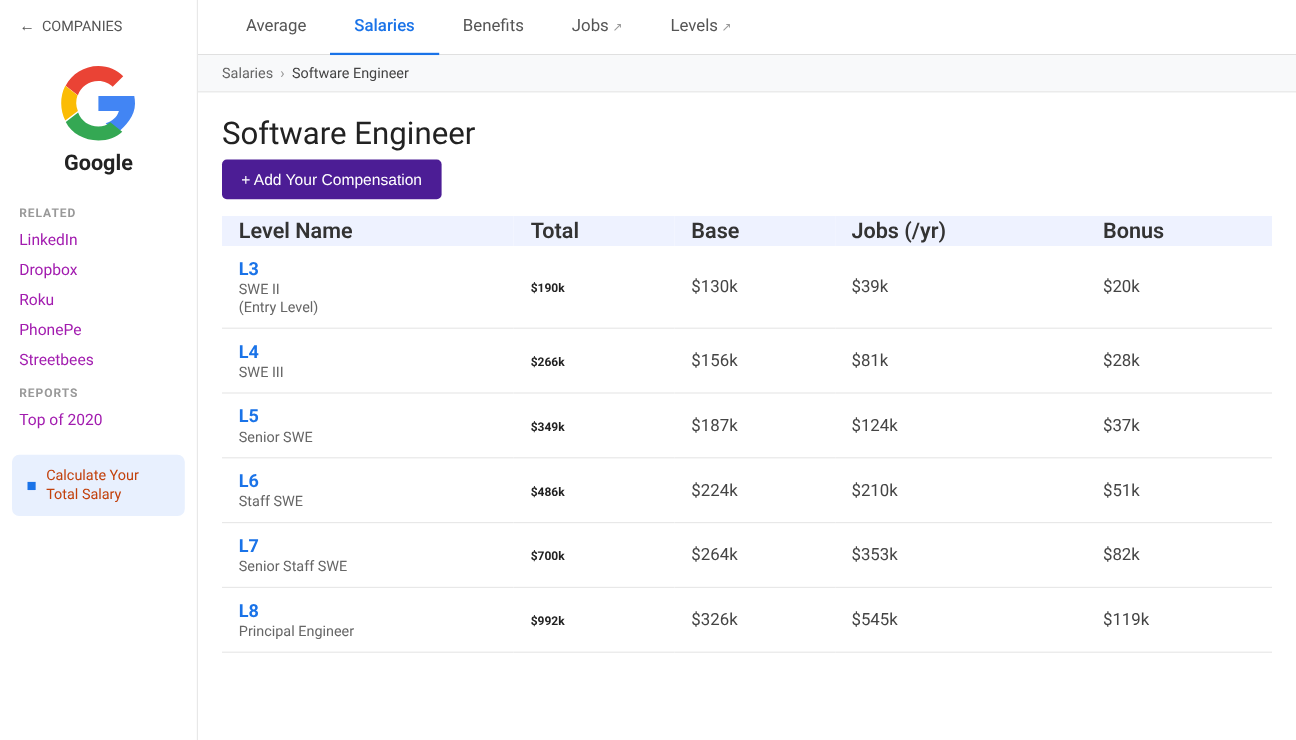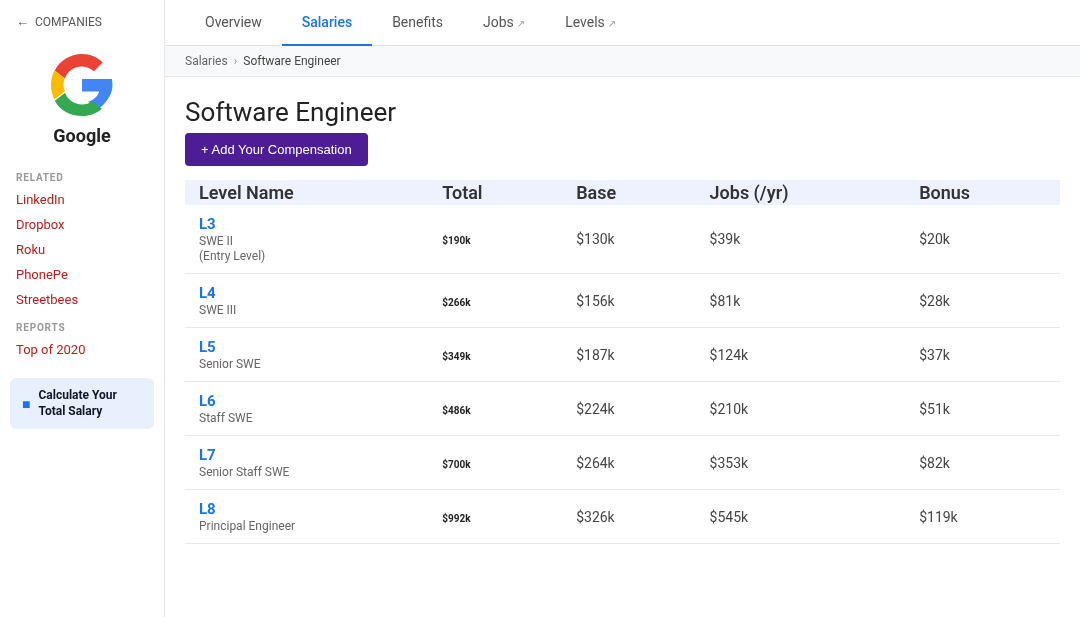--- a/index.html
+++ b/index.html
@@ -44,38 +44,38 @@
     .sidebar-section-label {
       font-size: 10px;
       font-weight: 700;
       color: #999;
       letter-spacing: 0.8px;
       padding: 10px 16px 4px;
       text-transform: uppercase;
     }
     .sidebar-link {
       font-size: 13px;
-      color: #b91c1c;
+      color: #a21caf;
       padding: 5px 16px;
       cursor: pointer;
       text-decoration: none;
       display: block;
     }
     .sidebar-cta {
       margin: 16px 10px 0;
       background: #e8f0fe;
       border-radius: 6px;
       padding: 10px 12px;
       display: flex;
       align-items: center;
       gap: 8px;
       cursor: pointer;
     }
     .sidebar-cta-icon { color: #1a73e8; font-size: 14px; }
-    .sidebar-cta-text { font-size: 12px; color: #0f172a; font-weight: 700; line-height: 1.3; }
+    .sidebar-cta-text { font-size: 12px; color: #c2410c; font-weight: 400; line-height: 1.3; }
 
     
     .main {
       flex: 1;
       display: flex;
       flex-direction: column;
       overflow: hidden;
     }
 
     
@@ -231,21 +231,21 @@
 
   <div class="sidebar-cta" style="background: #e8f0fe;">
     <span class="sidebar-cta-icon">■</span>
     <span class="sidebar-cta-text">Calculate Your Total Salary</span>
   </div>
 </div>
 
 <div class="main">
 
   <div class="tabs">
-    <div class="tab">Overview</div>
+    <div class="tab">Average</div>
     <div class="tab active">Salaries</div>
     <div class="tab">Benefits</div>
     <div class="tab">
       <span>Jobs</span><span class="ext-icon">↗</span>
     </div>
     <div class="tab">
       <span>Levels</span><span class="ext-icon">↗</span>
     </div>
   </div>
 

